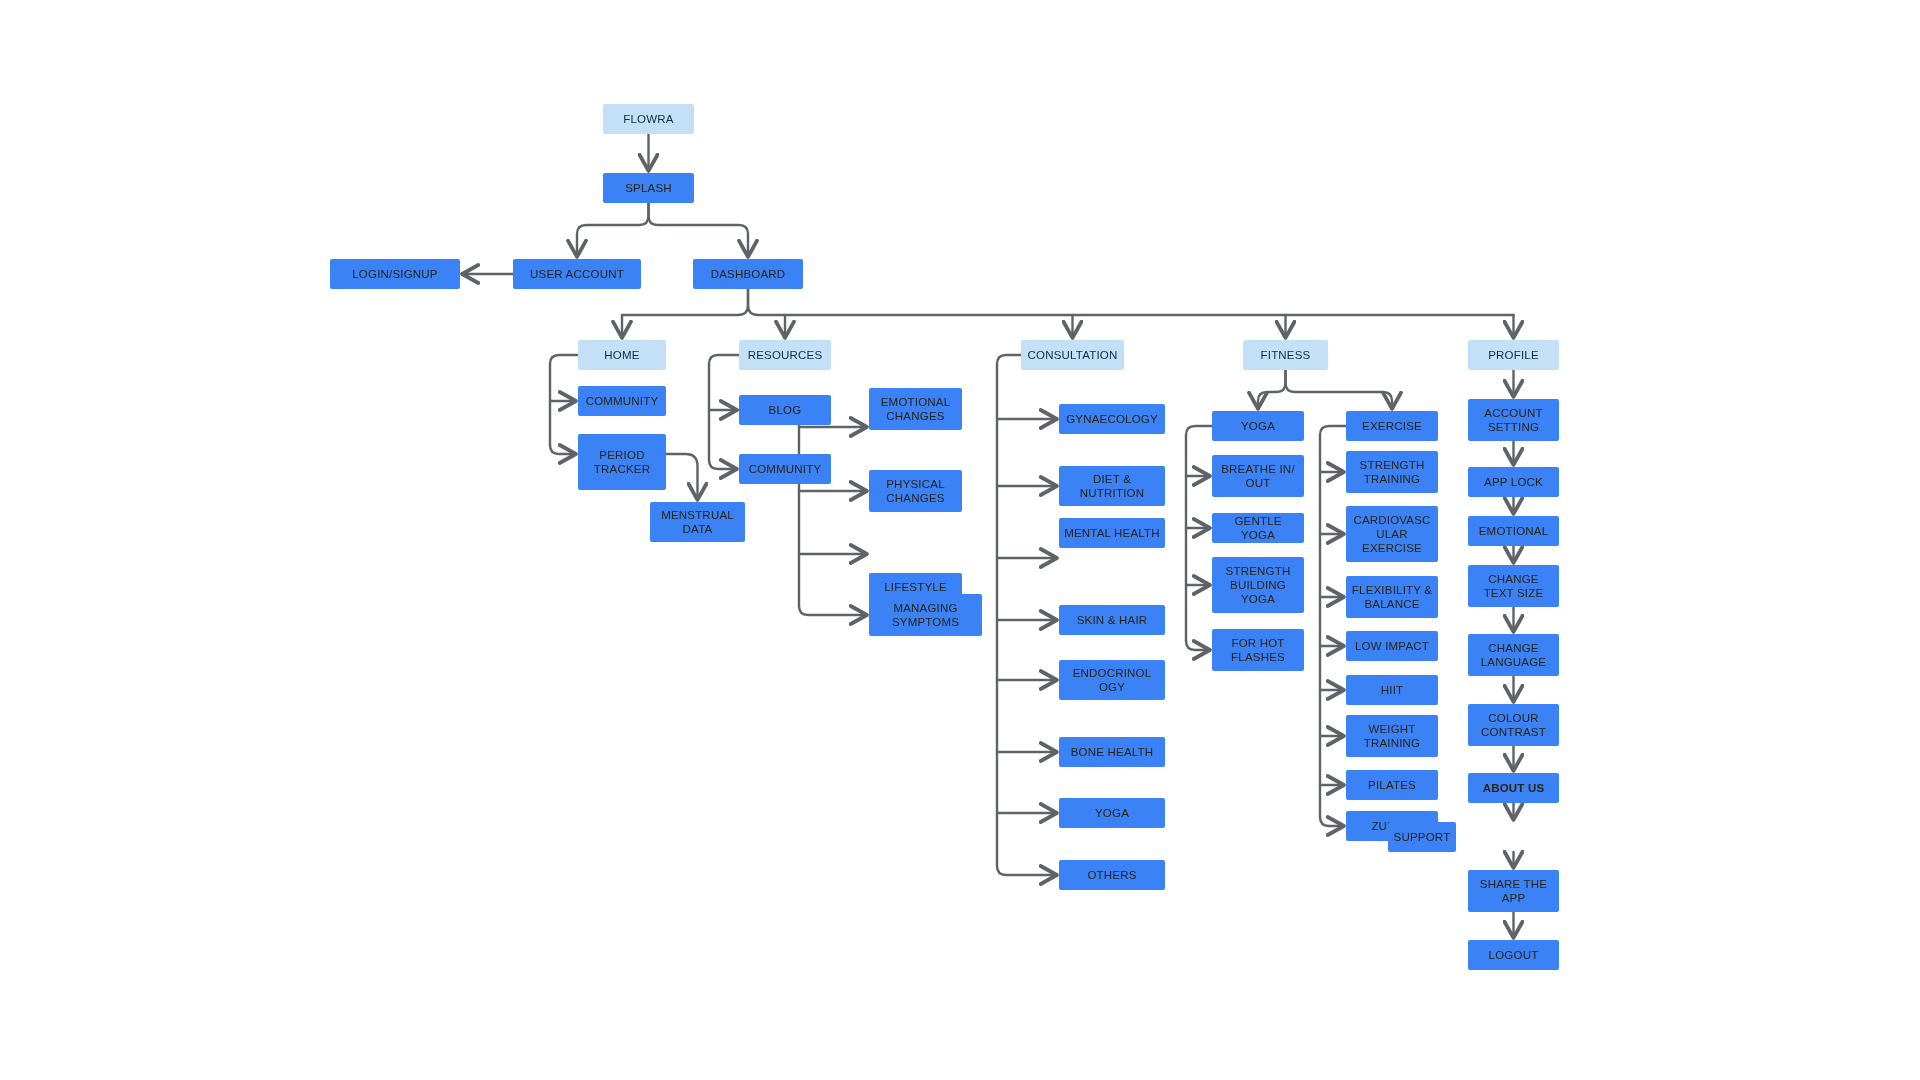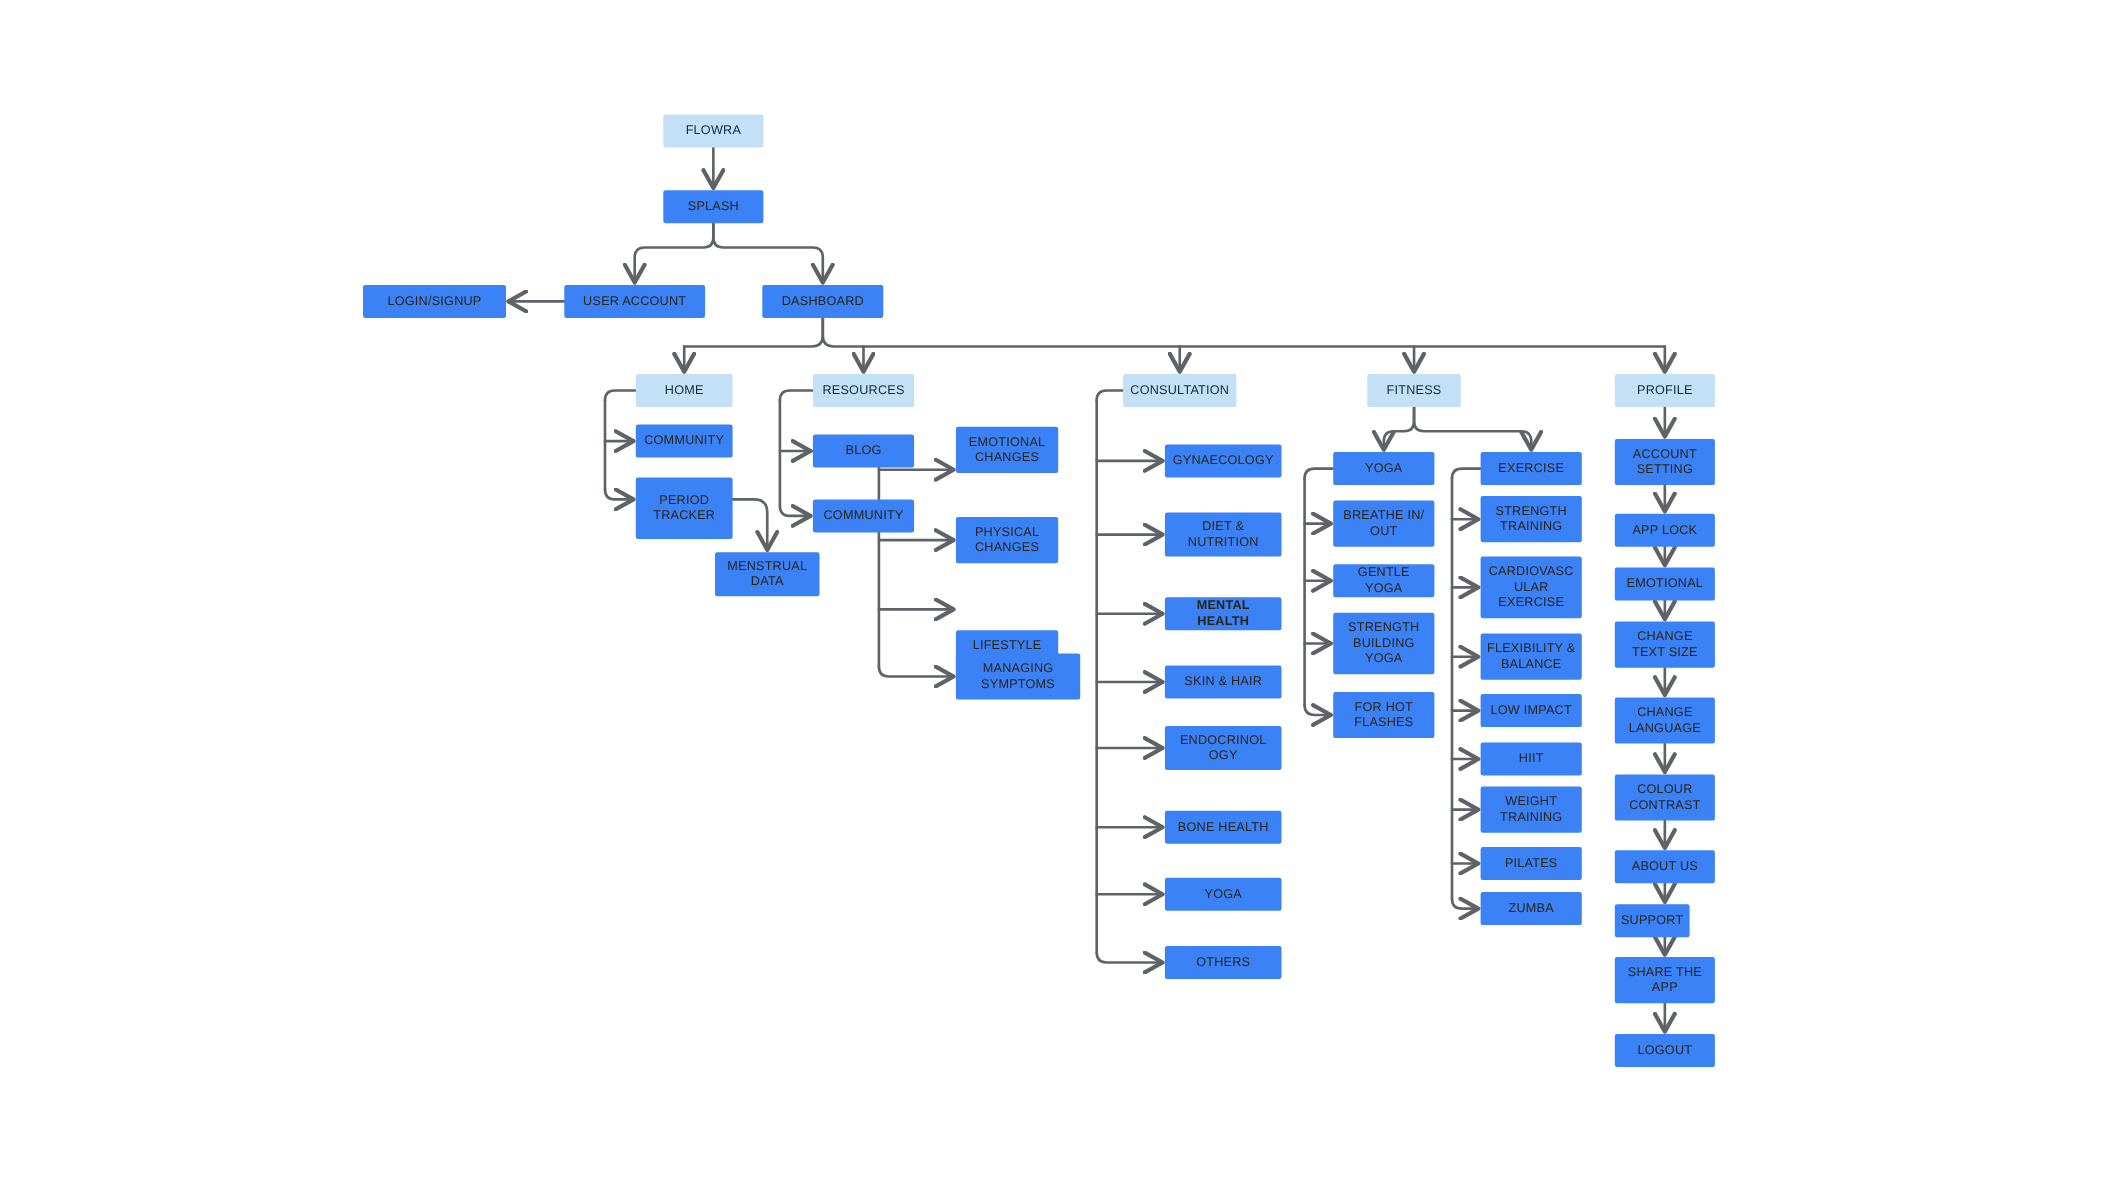--- a/index.html
+++ b/index.html
@@ -153,21 +153,21 @@
       <div class="node blue" style="left: 739px; top: 340px; width: 92px; height: 30px;">RESOURCES</div>
       <div class="node yellow" style="left: 739px; top: 395px; width: 92px; height: 30px;">BLOG</div>
       <div class="node yellow" style="left: 739px; top: 454px; width: 92px; height: 30px;">COMMUNITY</div>
       <div class="node yellow" style="left: 869px; top: 388px; width: 93px; height: 42px; text-align: center;">EMOTIONAL CHANGES</div>
       <div class="node yellow" style="left: 869px; top: 470px; width: 93px; height: 42px;">PHYSICAL CHANGES</div>
       <div class="node yellow" style="left: 869px; top: 533px; width: 93px; height: 42px; margin-top: 40px;">LIFESTYLE FACTORS</div>
       <div class="node yellow" style="left: 869px; top: 594px; width: 113px; height: 42px;">MANAGING SYMPTOMS</div>
       <div class="node blue" style="left: 1021px; top: 340px; width: 103px; height: 30px;">CONSULTATION</div>
       <div class="node yellow" style="left: 1059px; top: 404px; width: 106px; height: 30px;">GYNAECOLOGY</div>
       <div class="node yellow" style="left: 1059px; top: 466px; width: 106px; height: 40px;">DIET &amp; NUTRITION</div>
-      <div class="node yellow" style="left: 1059px; top: 543px; width: 106px; height: 30px; font-weight: bold;">MENTAL HEALTH</div>
+      <div class="node yellow" style="left: 1059px; top: 518px; width: 106px; height: 30px;">MENTAL HEALTH</div>
       <div class="node yellow" style="left: 1059px; top: 605px; width: 106px; height: 30px;">SKIN &amp; HAIR</div>
       <div class="node yellow" style="left: 1059px; top: 660px; width: 106px; height: 40px;">ENDOCRINOL OGY</div>
       <div class="node yellow" style="left: 1059px; top: 737px; width: 106px; height: 30px;">BONE HEALTH</div>
       <div class="node yellow" style="left: 1059px; top: 798px; width: 106px; height: 30px;">YOGA</div>
       <div class="node yellow" style="left: 1059px; top: 860px; width: 106px; height: 30px;">OTHERS</div>
       <div class="node blue" style="left: 1243px; top: 340px; width: 85px; height: 30px;">FITNESS</div>
       <div class="node yellow" style="left: 1212px; top: 411px; width: 92px; height: 30px;">YOGA</div>
       <div class="node yellow" style="left: 1212px; top: 455px; width: 92px; height: 42px;">BREATHE IN/ OUT</div>
       <div class="node yellow" style="left: 1212px; top: 513px; width: 92px; height: 30px;">GENTLE YOGA</div>
       <div class="node yellow" style="left: 1212px; top: 557px; width: 92px; height: 56px;">STRENGTH BUILDING YOGA</div>
@@ -181,18 +181,18 @@
       <div class="node yellow" style="left: 1346px; top: 715px; width: 92px; height: 42px;">WEIGHT TRAINING</div>
       <div class="node yellow" style="left: 1346px; top: 770px; width: 92px; height: 30px;">PILATES</div>
       <div class="node yellow" style="left: 1346px; top: 811px; width: 92px; height: 30px;">ZUMBA</div>
       <div class="node blue" style="left: 1468px; top: 340px; width: 91px; height: 30px;">PROFILE</div>
       <div class="node yellow" style="left: 1468px; top: 399px; width: 91px; height: 42px;">ACCOUNT SETTING</div>
       <div class="node yellow" style="left: 1468px; top: 467px; width: 91px; height: 30px;">APP LOCK</div>
       <div class="node yellow" style="left: 1468px; top: 516px; width: 91px; height: 30px;">EMOTIONAL</div>
       <div class="node yellow" style="left: 1468px; top: 565px; width: 91px; height: 42px;">CHANGE TEXT SIZE</div>
       <div class="node yellow" style="left: 1468px; top: 634px; width: 91px; height: 42px;">CHANGE LANGUAGE</div>
       <div class="node yellow" style="left: 1468px; top: 704px; width: 91px; height: 42px;">COLOUR CONTRAST</div>
-      <div class="node yellow" style="left: 1468px; top: 773px; width: 91px; height: 30px;">ABOUT US</div>
-      <div class="node yellow" style="left: 1468px; top: 822px; width: 68px; height: 30px;">SUPPORT</div>
+      <div class="node yellow" style="left: 1468px; top: 773px; width: 91px; height: 30px; font-weight: bold;">ABOUT US</div>
+      <div class="node yellow" style="left: 1388px; top: 822px; width: 68px; height: 30px;">SUPPORT</div>
       <div class="node yellow" style="left: 1468px; top: 870px; width: 91px; height: 42px;">SHARE THE APP</div>
       <div class="node yellow" style="left: 1468px; top: 940px; width: 91px; height: 30px;">LOGOUT</div>
     </div>
 </div>
 
 </body></html>

